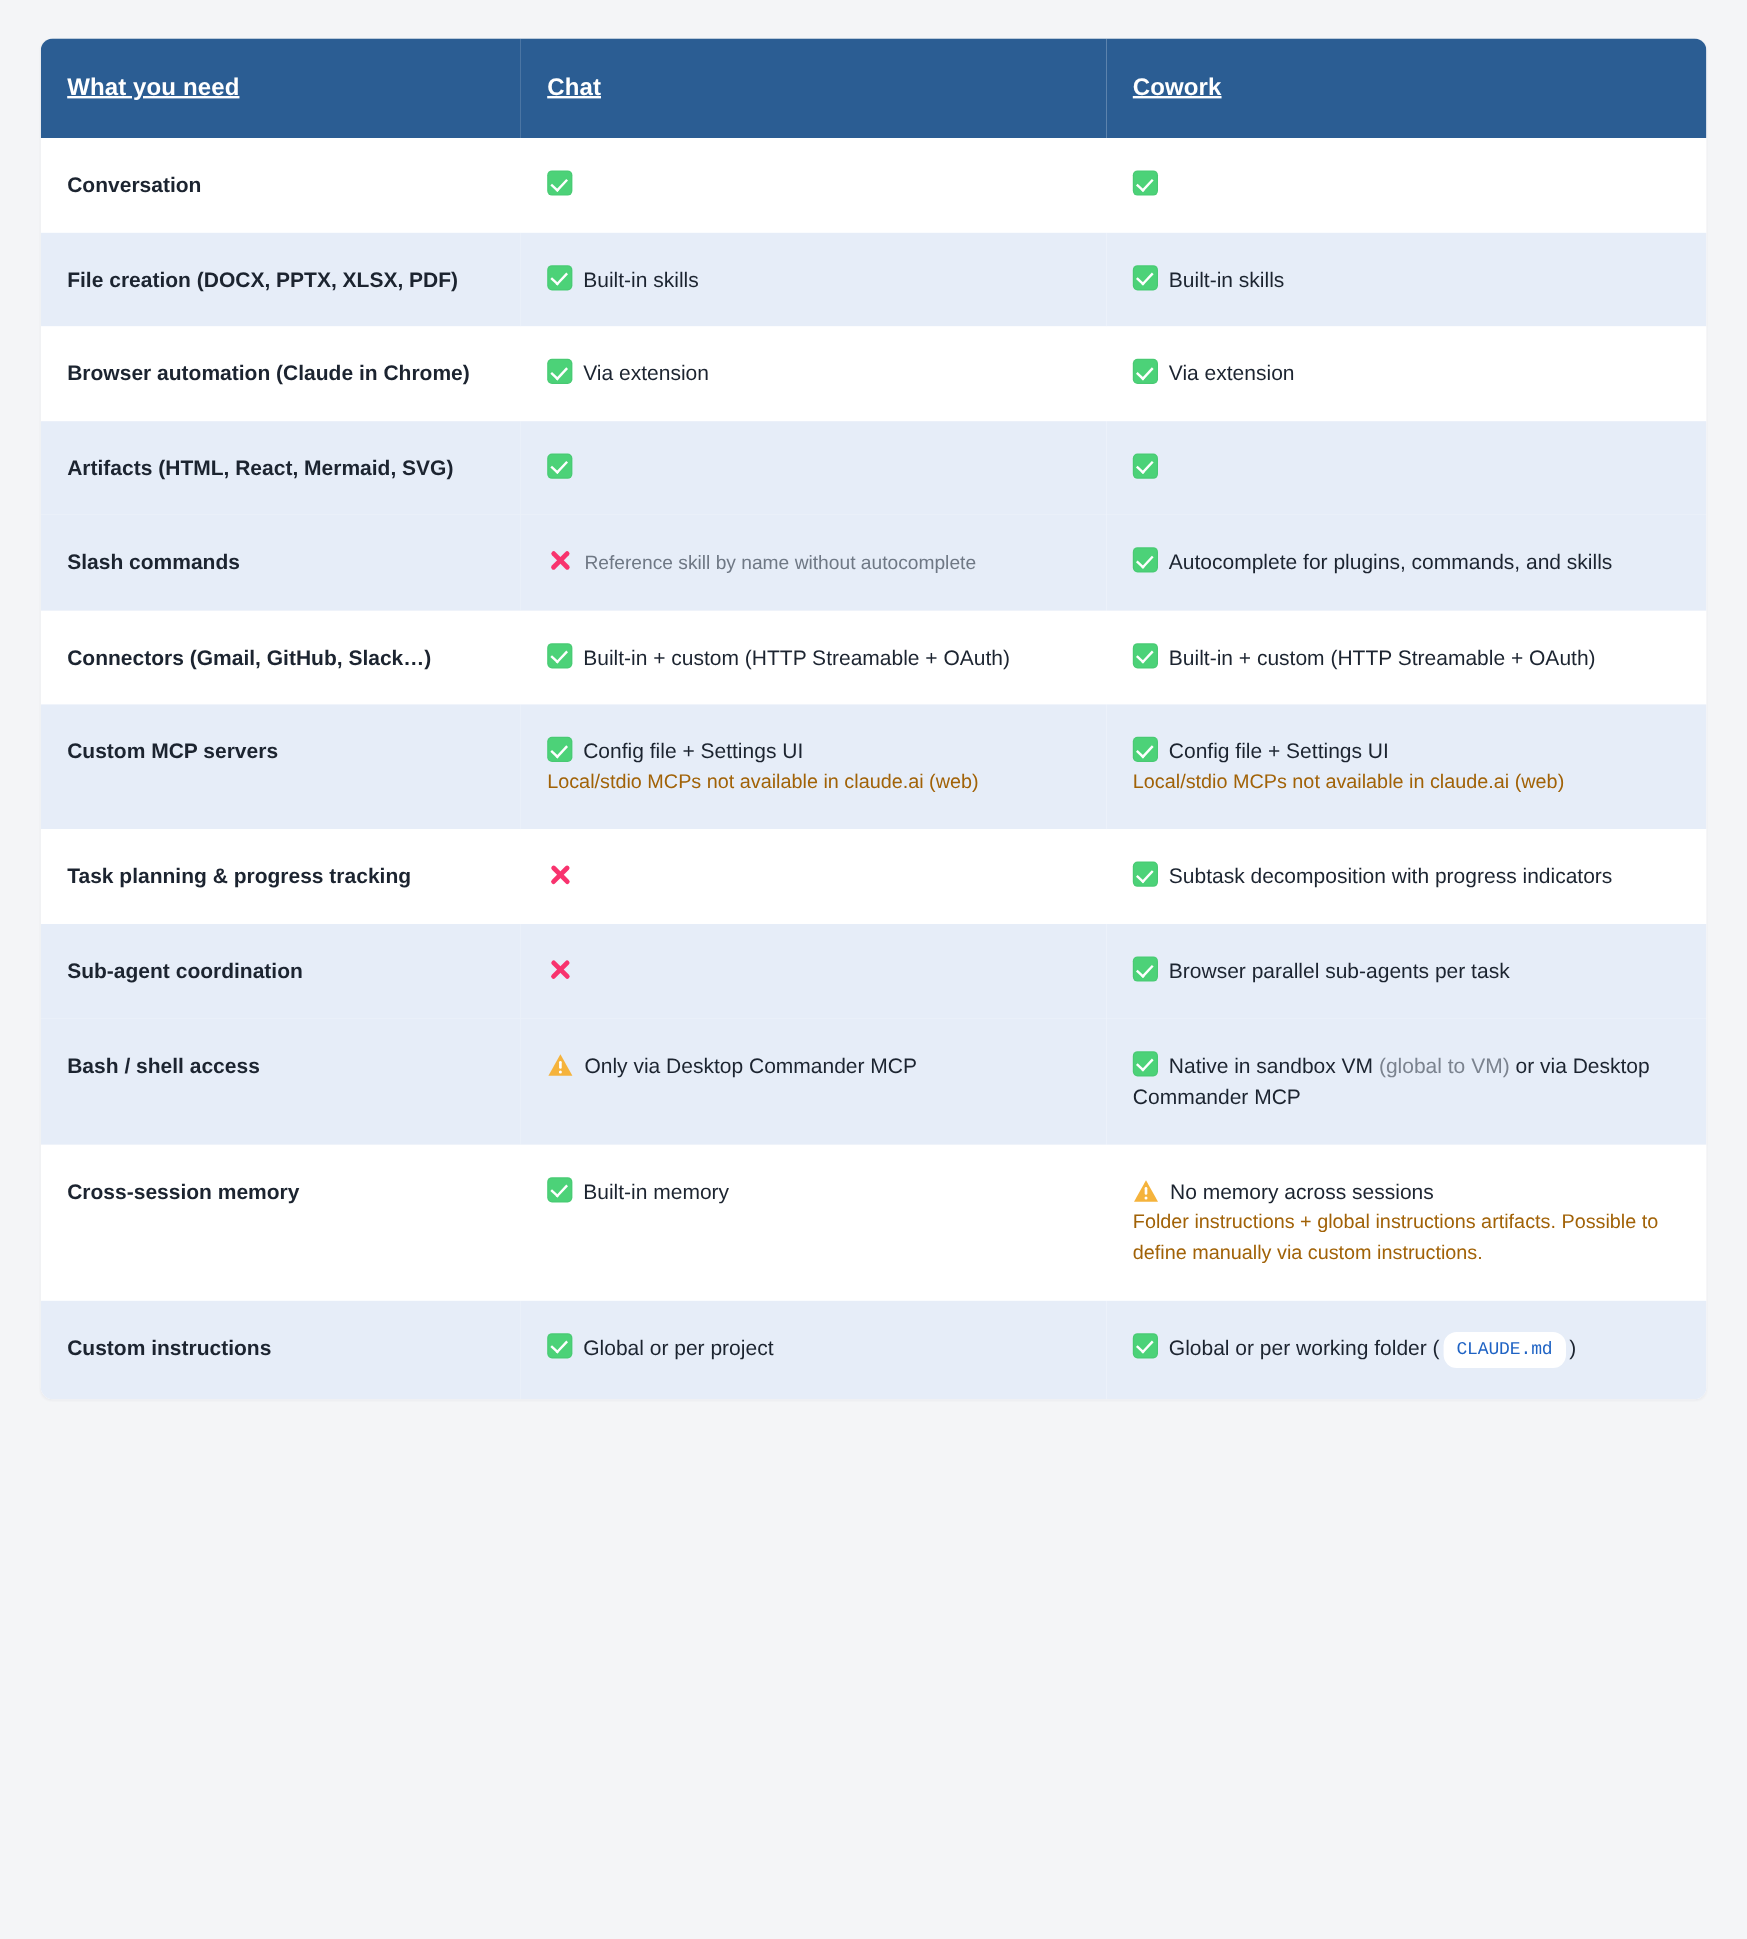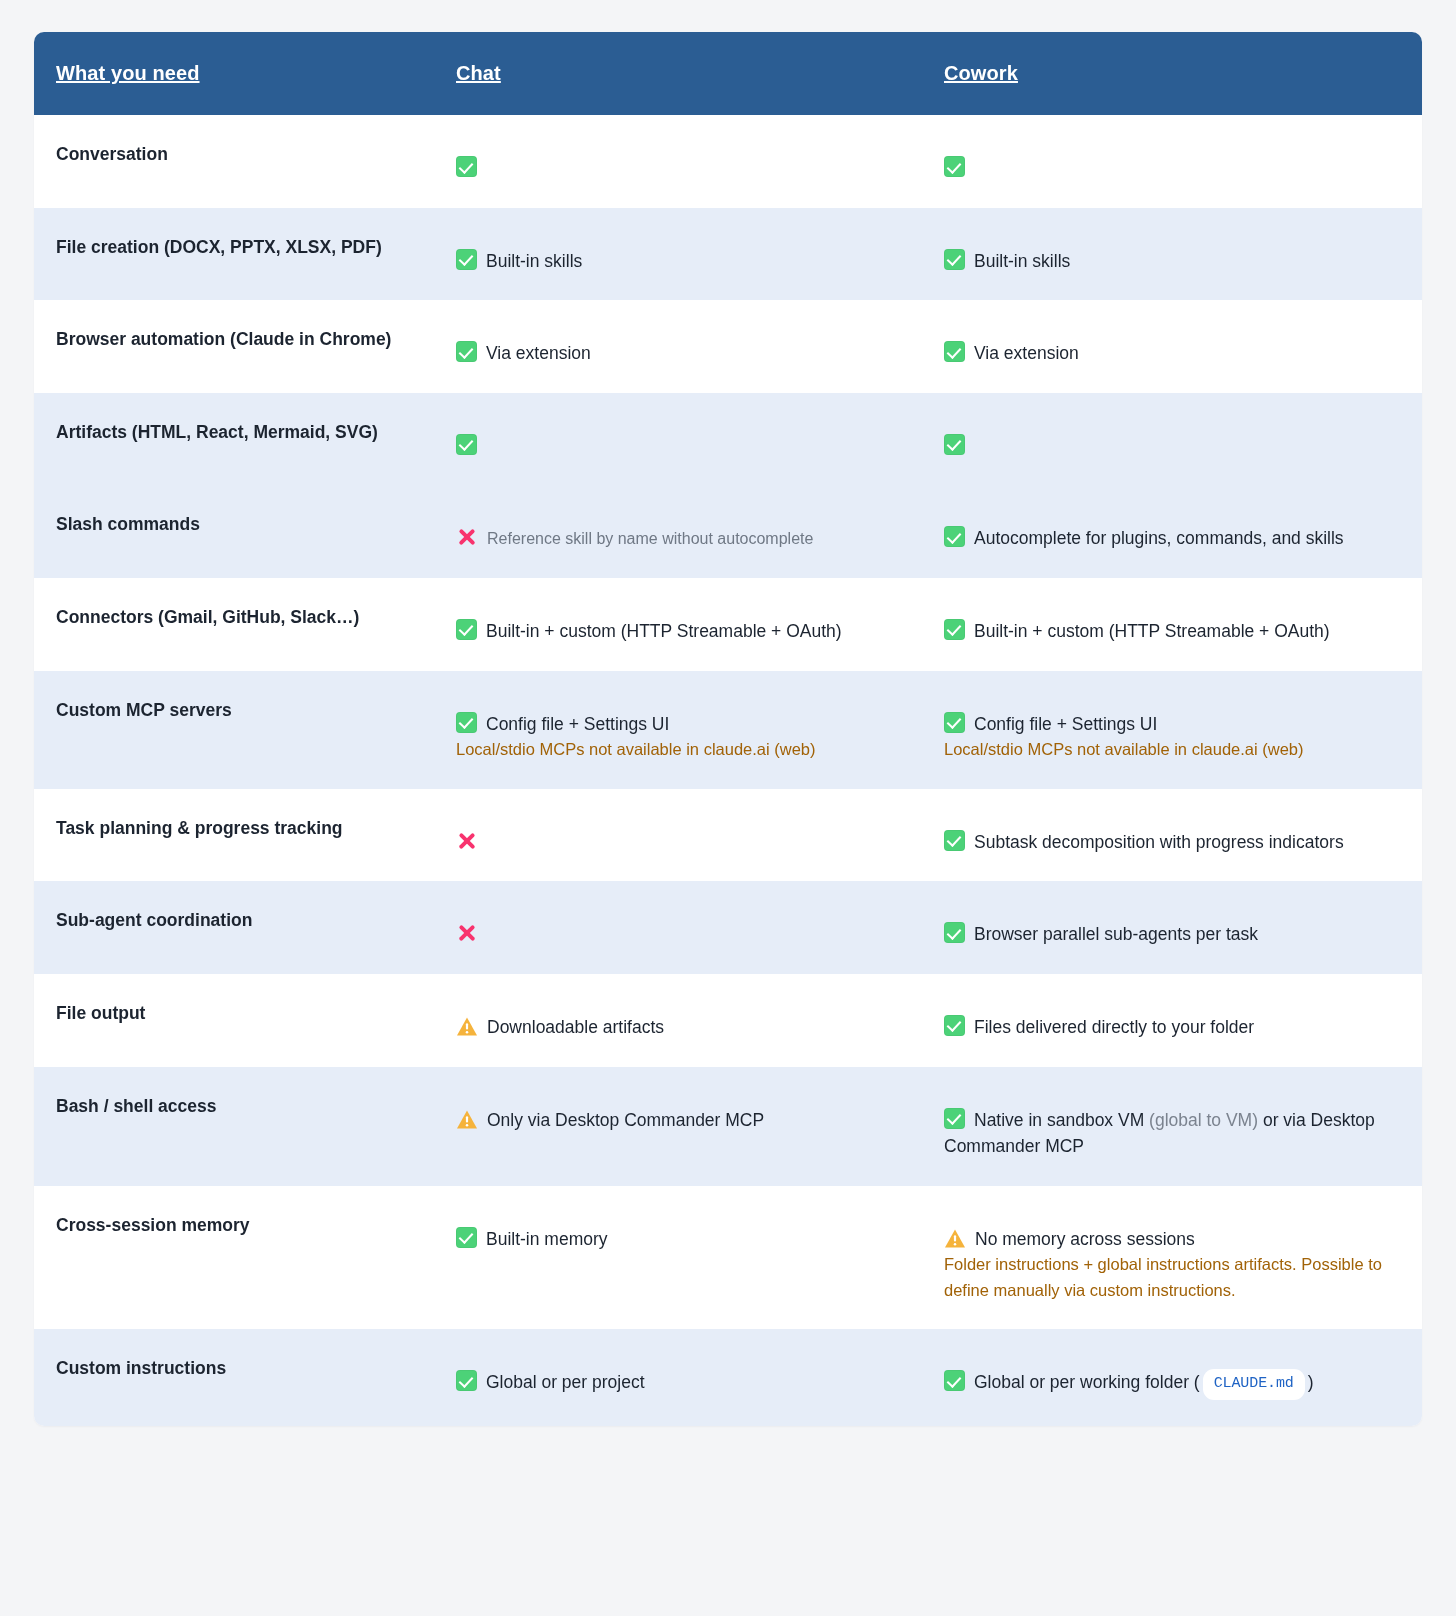--- a/index.html
+++ b/index.html
@@ -49,21 +49,20 @@
     line-height: 1.52;
     color: #1c2430;
   }
   td.need {
     font-weight: bold;
     color: #151c26;
     padding-right: 32px;
   }
   .cell-main {
     display: block;
-    margin-top: 14px;
   }
   .ico {
     display: inline-block;
     width: 21px;
     height: 21px;
     vertical-align: -3px;
     margin-right: 9px;
     position: relative;
     flex: none;
   }
@@ -217,33 +216,20 @@
         </tr>
         <tr class="alt">
           <td class="need">Sub-agent coordination</td>
           <td>
             <span class="cell-main"><span class="ico ico-cross"></span></span>
           </td>
           <td>
             <span class="cell-main"><span class="ico ico-check"></span><span>Browser parallel sub-agents per task</span></span>
           </td>
         </tr>
-        <tr>
-          <td class="need">File output</td>
-          <td>
-            <span class="cell-main"><span class="ico ico-warn"><svg viewBox="0 0 22 21" xmlns="http://www.w3.org/2000/svg">
-                  <path d="M11 1.6 L21 19.4 L1 19.4 Z" fill="#f5b33c"></path>
-                  <rect x="9.9" y="7.2" width="2.2" height="6.4" rx="1.1" fill="#ffffff"></rect>
-                  <circle cx="11" cy="16.3" r="1.25" fill="#ffffff"></circle>
-                </svg></span><span>Downloadable artifacts</span></span>
-          </td>
-          <td>
-            <span class="cell-main"><span class="ico ico-check"></span><span>Files delivered directly to your folder</span></span>
-          </td>
-        </tr>
         <tr class="alt">
           <td class="need">Bash / shell access</td>
           <td>
             <span class="cell-main"><span class="ico ico-warn"><svg viewBox="0 0 22 21" xmlns="http://www.w3.org/2000/svg">
                   <path d="M11 1.6 L21 19.4 L1 19.4 Z" fill="#f5b33c"></path>
                   <rect x="9.9" y="7.2" width="2.2" height="6.4" rx="1.1" fill="#ffffff"></rect>
                   <circle cx="11" cy="16.3" r="1.25" fill="#ffffff"></circle>
                 </svg></span><span>Only via Desktop Commander MCP</span></span>
           </td>
           <td>

